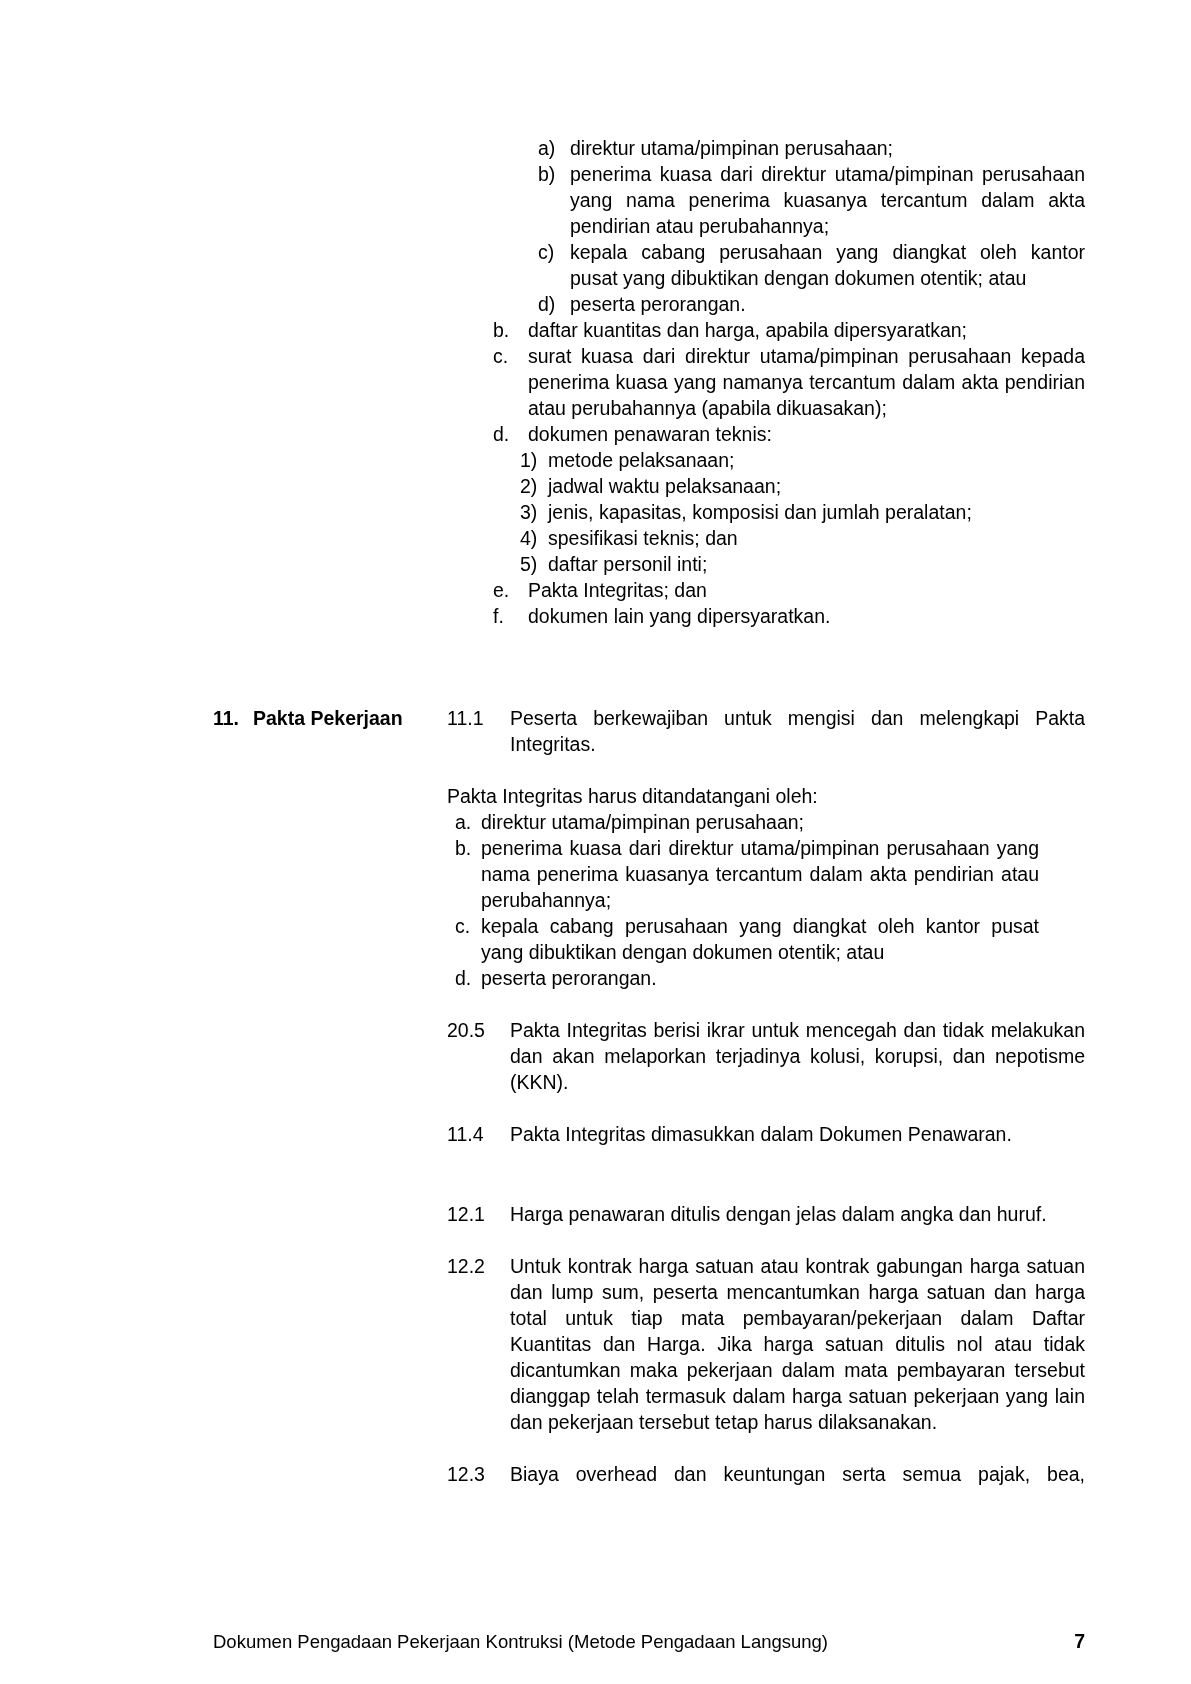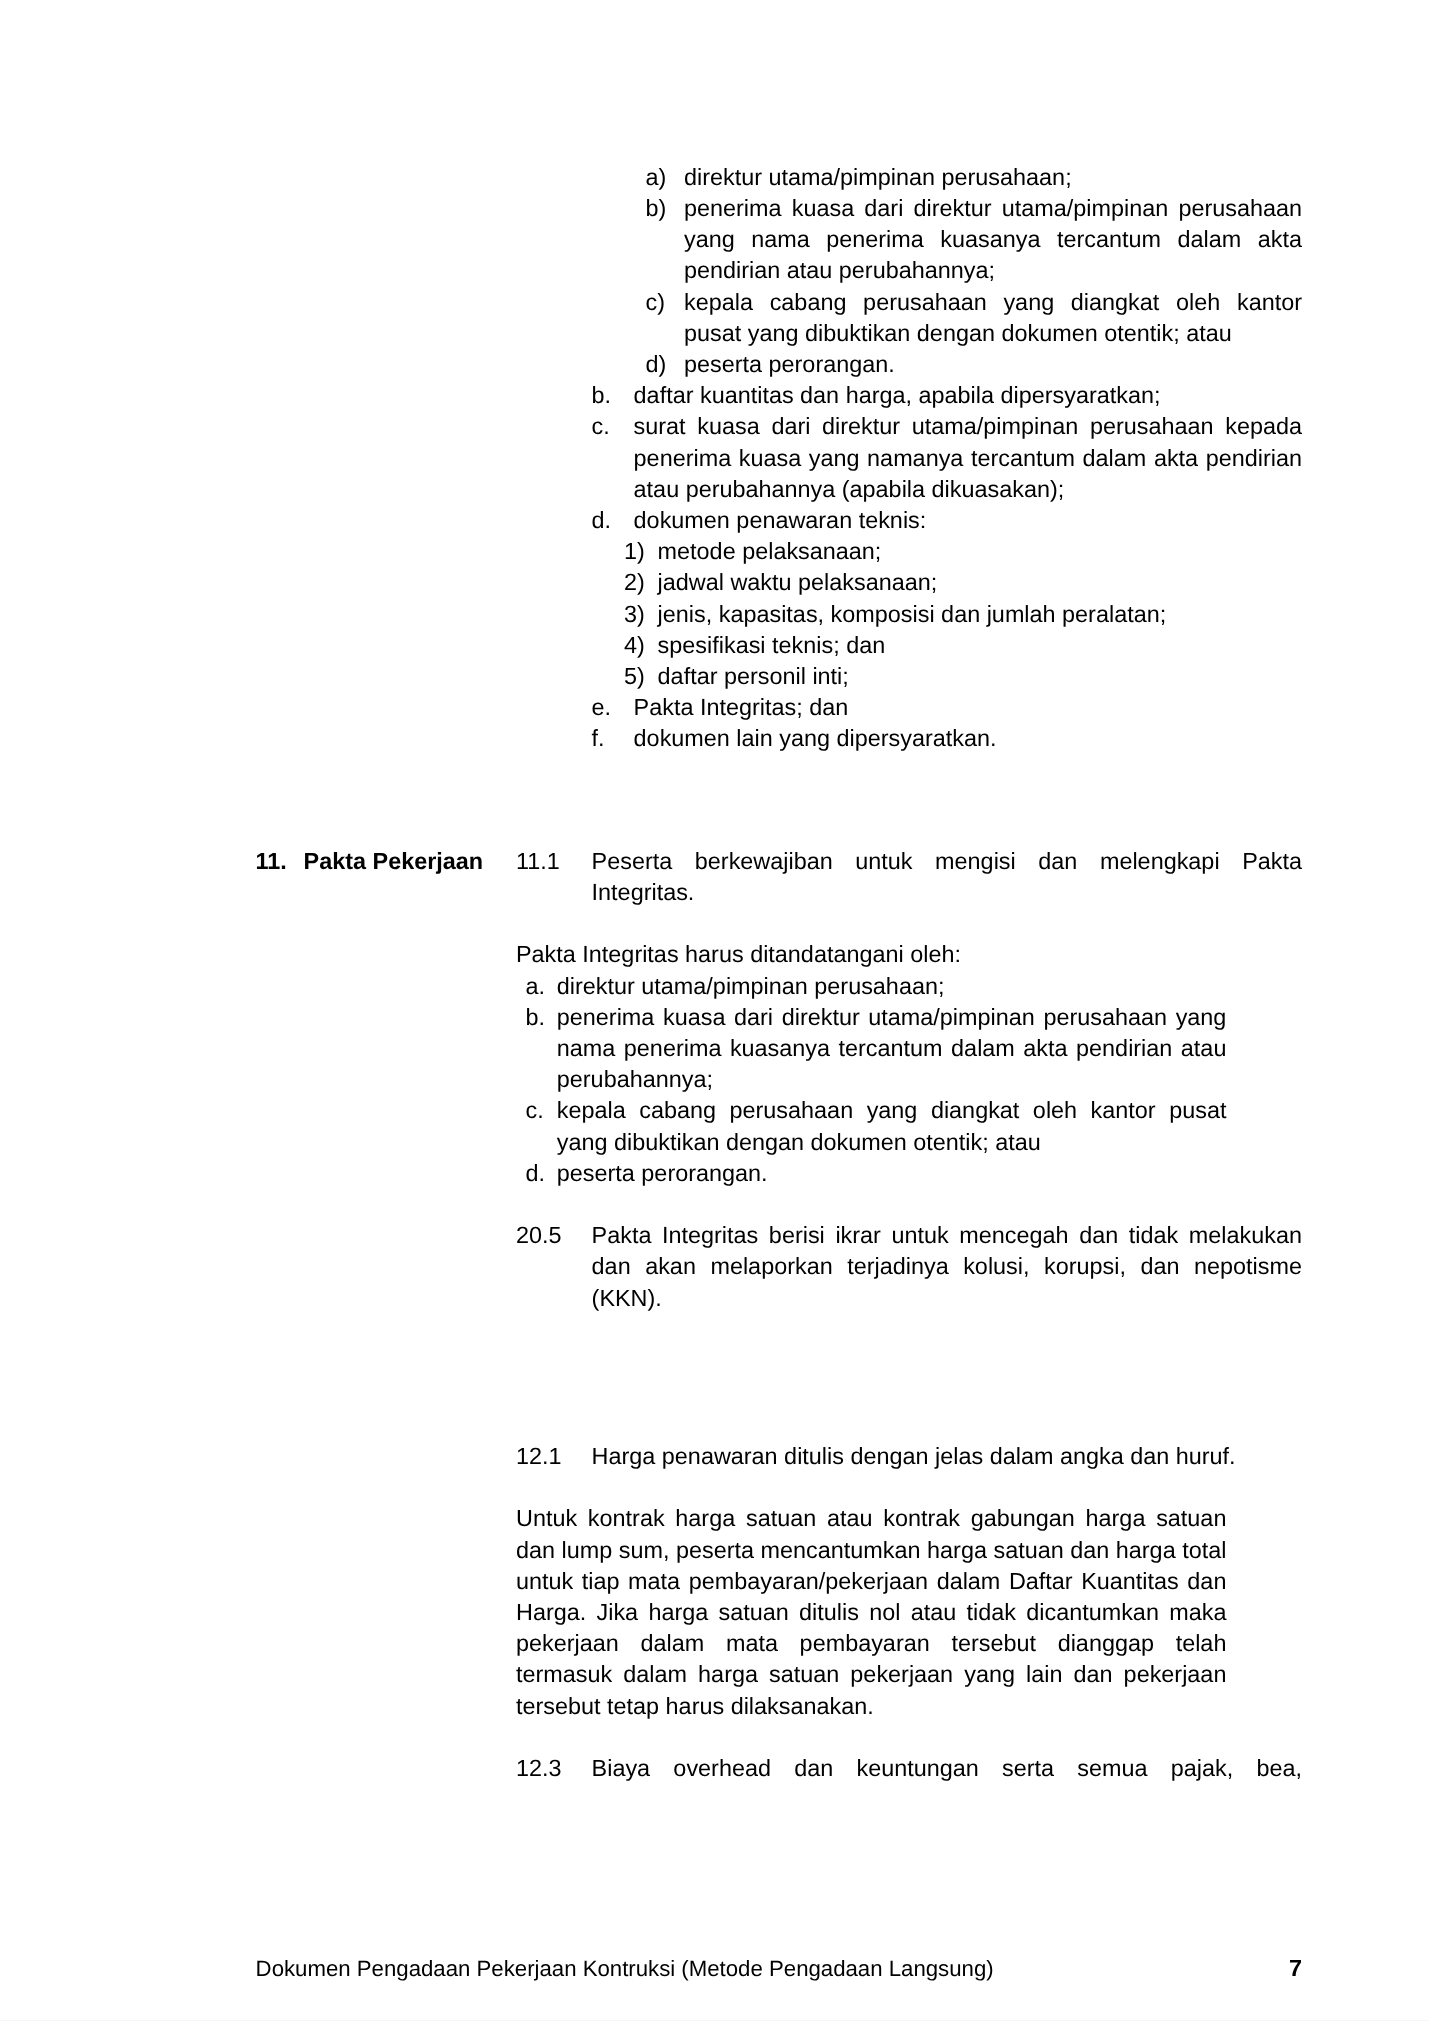--- a/index.html
+++ b/index.html
@@ -42,21 +42,21 @@
     position: absolute;
     left: 213px;
     top: 0;
     display: flex;
     font-weight: bold;
     align-items: flex-end;
   }
   .clause-heading .cnum { flex: none; width: 40px; }
   .clause-heading .ctitle { width: 150px; }
   .citems { margin-left: 430px; width: 655px; }
-  .citem { display: flex; margin-bottom: 26px; }
+  .citem { display: flex; margin-bottom: 26px; margin-left: 17px; }
   .citem .inum { flex: none; width: 63px; }
   .citem .cbody { width: 592px; }
   .cbody .para { text-align: justify; }
   .sub-letter { padding-left: 8px; }
   .m-sub { width: 26px; }
   .justify-last { text-align-last: justify; }
 
   
   .footer {
     position: absolute;
@@ -175,35 +175,42 @@
         </div>
       </div>
 
       <div class="citem">
         <span class="inum">20.5</span>
         <div class="cbody">
           <div class="para">Pakta Integritas berisi ikrar untuk mencegah dan tidak melakukan dan akan melaporkan terjadinya kolusi, korupsi, dan nepotisme (KKN).</div>
         </div>
       </div>
 
+      <div class="citem">
+        <span class="inum">11.4</span>
+        <div class="cbody">
+          <div class="para">Pakta Integritas dimasukkan dalam Dokumen Penawaran.</div>
+        </div>
+      </div>
 
     </div>
   </section>
 
   <section class="clause clause-12">
     <div class="citems">
 
       <div class="citem">
         <span class="inum">12.1</span>
         <div class="cbody">
           <div class="para">Harga penawaran ditulis dengan jelas dalam angka dan huruf.</div>
         </div>
       </div>
 
       <div class="citem">
+        <span class="inum">12.2</span>
         <div class="cbody">
           <div class="para">Untuk kontrak harga satuan atau kontrak gabungan harga satuan dan lump sum, peserta mencantumkan harga satuan dan harga total untuk tiap mata pembayaran/pekerjaan dalam Daftar Kuantitas dan Harga. Jika harga satuan ditulis nol atau tidak dicantumkan maka pekerjaan dalam mata pembayaran tersebut dianggap telah termasuk dalam harga satuan pekerjaan yang lain dan pekerjaan tersebut tetap harus dilaksanakan.</div>
         </div>
       </div>
 
       <div class="citem">
         <span class="inum">12.3</span>
         <div class="cbody">
           <div class="para justify-last">Biaya overhead dan keuntungan serta semua pajak, bea,</div>
         </div>

